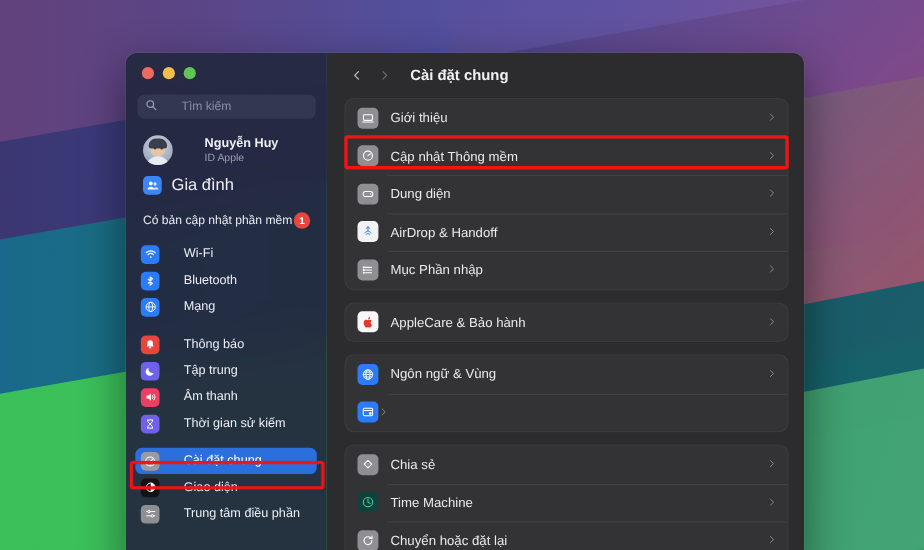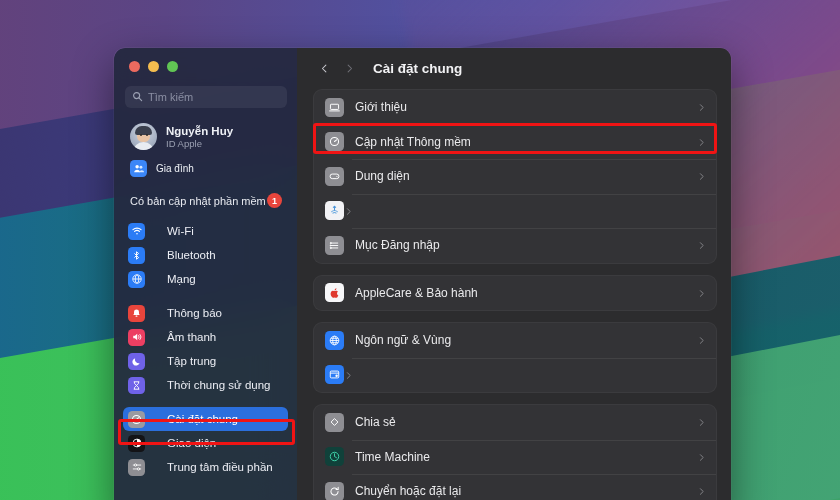--- a/index.html
+++ b/index.html
@@ -91,21 +91,21 @@
   .light.red    { background: #ec6a5f; }
   .light.yellow { background: #f4bd4f; }
   .light.green  { background: #61c554; }
 
   .search-wrap {
     margin: 14px 10px 0 11px;
     height: 22px;
     background: rgba(255,255,255,0.065);
     border-radius: 6px;
     display: flex; align-items: center;
-    padding: 0 7px; gap: 5px;
+    padding: 0 7px; gap: 22px;
   }
   .search-wrap svg { flex: 0 0 auto; }
   .search-input {
     background: transparent; border: none; outline: none;
     color: #d6d8e2; font-size: 11px;
     font-family: "Liberation Sans", sans-serif;
     width: 100%;
   }
   .search-input::placeholder { color: #8b8fa3; }
 
@@ -130,30 +130,30 @@
   }
   .avatar .eye {
     position: absolute; top: 11px; width: 2px; height: 2px; background: #2e2a27; border-radius: 50%;
   }
   .avatar .eye.l { left: 10px; }
   .avatar .eye.r { left: 16px; }
   .avatar .body {
     position: absolute; left: 3px; bottom: -3px; width: 21px; height: 11px;
     background: #e9ecf2; border-radius: 11px 11px 0 0;
   }
-  .acct-text { line-height: 1.22; min-width: 0; }
+  .acct-text { line-height: 1.22; min-width: 0; margin-left: 20px; }
   .acct-name { font-size: 11.5px; color: #eef0f5; font-weight: 600; white-space: nowrap; }
   .acct-sub  { font-size: 9.5px; color: #9ba0b2; white-space: nowrap; }
 
   .family {
     display: flex; align-items: center; gap: 9px;
     margin: 3px 10px 0 11px;
     padding: 3px 5px; border-radius: 6px;
   }
-  .family .label { font-size: 10px; color: #eef0f5; }
+  .family .label { font-size: 15px; color: #eef0f5; }
 
   .update-row {
     display: flex; align-items: center;
     margin: 10px 10px 0 11px;
     padding: 3px 5px;
   }
   .update-row .label { font-size: 11px; color: #e9ebf1; flex: 1; white-space: nowrap; }
   .badge {
     width: 15px; height: 15px; border-radius: 50%;
     background: #e8453c; color: #fff;
@@ -346,44 +346,44 @@
         <div class="nav-item">
           <span class="tile" style="background:#e8453c">
             <svg width="11" height="11" viewBox="0 0 16 16" fill="#fff">
               <path d="M8 2a3.6 3.6 0 0 0-3.6 3.6v2.6L3.3 10.3h9.4l-1.1-2.1V5.6A3.6 3.6 0 0 0 8 2z"></path>
               <rect x="6.6" y="11" width="2.8" height="1.8" rx="0.9"></rect>
             </svg>
           </span>
           <span class="label">Thông báo</span>
         </div>
         <div class="nav-item">
+          <span class="tile" style="background:#6f62e8">
+            <svg width="11" height="11" viewBox="0 0 16 16" fill="#fff">
+              <path d="M12.6 10.2A5.3 5.3 0 0 1 6.1 3.3a5.4 5.4 0 1 0 6.5 6.9z"></path>
+            </svg>
+          </span>
+          <span class="label">Tập trung</span>
+        </div>
+        <div class="nav-item">
           <span class="tile" style="background:#ec3f62">
             <svg width="12" height="12" viewBox="0 0 16 16" fill="none">
               <path d="M3 6.2h2.2L8.3 3.6v8.8L5.2 9.8H3z" fill="#fff"></path>
               <path d="M10.2 6.1a2.9 2.9 0 0 1 0 3.8" stroke="#fff" stroke-width="1.2" stroke-linecap="round"></path>
               <path d="M12 4.6a5 5 0 0 1 0 6.8" stroke="#fff" stroke-width="1.2" stroke-linecap="round"></path>
             </svg>
           </span>
           <span class="label">Âm thanh</span>
         </div>
         <div class="nav-item">
           <span class="tile" style="background:#6f62e8">
-            <svg width="11" height="11" viewBox="0 0 16 16" fill="#fff">
-              <path d="M12.6 10.2A5.3 5.3 0 0 1 6.1 3.3a5.4 5.4 0 1 0 6.5 6.9z"></path>
-            </svg>
-          </span>
-          <span class="label">Tập trung</span>
-        </div>
-        <div class="nav-item">
-          <span class="tile" style="background:#6f62e8">
             <svg width="11" height="11" viewBox="0 0 16 16" fill="none" stroke="#fff" stroke-width="1.3" stroke-linejoin="round">
               <path d="M4 2.6h8M4 13.4h8M5 2.6v2.2L8 8l3-3.2V2.6M5 13.4v-2.2L8 8l3 3.2v2.2"></path>
             </svg>
           </span>
-          <span class="label">Thời chung sử dụng</span>
+          <span class="label">Thời gian sử kiếm</span>
         </div>
       </div>
 
       <div class="nav-group gap">
         <div class="nav-item selected">
           <span class="tile" style="background:#9a9aa0">
             <svg width="13" height="13" viewBox="0 0 16 16" fill="none" stroke="#fff" stroke-width="1.3">
               <circle cx="8" cy="8" r="5"></circle>
                 <path d="M8 8l2.7-2.2" stroke-linecap="round"></path>
             </svg>
@@ -477,38 +477,39 @@
           </div>
           <div class="row">
             <span class="tile-lg" style="background:#f2f2f5">
               <svg width="13" height="13" viewBox="0 0 16 16" fill="none" stroke="#6aa9e0" stroke-width="1.25" stroke-linecap="round">
                 <path d="M4.4 9.6a4.6 4.6 0 0 1 7.2 0"></path>
                   <path d="M6 11.3a2.6 2.6 0 0 1 4 0"></path>
                 <path d="M8 2.8v4.6" stroke="#4a93d8"></path>
                   <path d="M6.5 4.3L8 2.8l1.5 1.5" stroke="#4a93d8" stroke-linejoin="round"></path>
               </svg>
             </span>
+            <span class="label">AirDrop &amp; Handoff</span>
             <span class="chev">
               <svg width="9" height="9" viewBox="0 0 16 16" fill="none" stroke="currentColor" stroke-width="1.6" stroke-linecap="round" stroke-linejoin="round">
                   <polyline points="6,3 11,8 6,13"></polyline>
                 </svg>
             </span>
           </div>
           <div class="row">
             <span class="tile-lg" style="background:#8e8e93">
               <svg width="13" height="13" viewBox="0 0 16 16" fill="none" stroke="#fff" stroke-width="1.15" stroke-linecap="round">
                 <line x1="5" y1="5" x2="12" y2="5"></line>
                   <line x1="5" y1="8" x2="12" y2="8"></line>
                   <line x1="5" y1="11" x2="12" y2="11"></line>
                 <circle cx="3.4" cy="5" r="0.65" fill="#fff"></circle>
                   <circle cx="3.4" cy="8" r="0.65" fill="#fff"></circle>
                   <circle cx="3.4" cy="11" r="0.65" fill="#fff"></circle>
               </svg>
             </span>
-            <span class="label">Mục Đăng nhập</span>
+            <span class="label">Mục Phần nhập</span>
             <span class="chev">
               <svg width="9" height="9" viewBox="0 0 16 16" fill="none" stroke="currentColor" stroke-width="1.6" stroke-linecap="round" stroke-linejoin="round">
                   <polyline points="6,3 11,8 6,13"></polyline>
                 </svg>
             </span>
           </div>
         </div>
 
         <div class="group">
           <div class="row">

